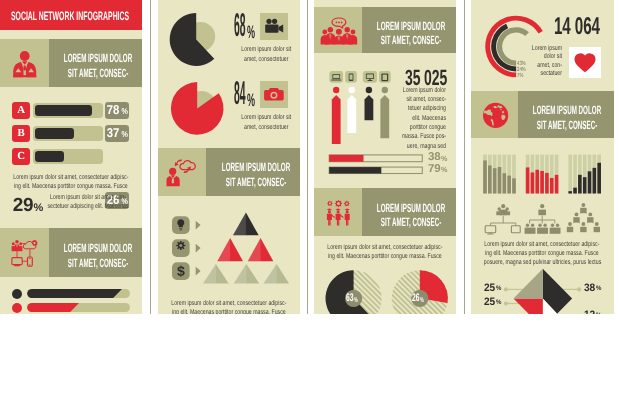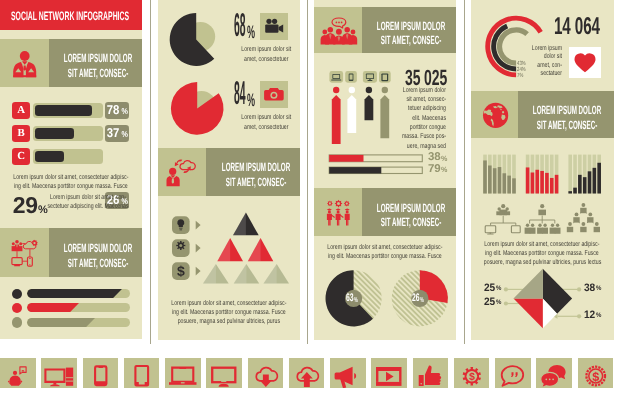--- a/index.html
+++ b/index.html
@@ -1,19 +1,19 @@
 <!DOCTYPE html>
 <html><head>
 <meta charset="utf-8">
 <style>
   html,body{margin:0;padding:0;background:#fff;}
   body{width:619px;height:397px;overflow:hidden;
        font-family:"Liberation Sans",sans-serif;
        -webkit-font-smoothing:antialiased;text-rendering:geometricPrecision;}
-  #stage{position:relative;width:619px;height:388px;background:#fff;overflow:hidden;}
+  #stage{position:relative;width:619px;height:314px;background:#fff;overflow:hidden;}
 
   
   .panel{position:absolute;background:#e9e6c4;}
   .vline{position:absolute;width:1.1px;background:#a8a68d;}
 
   
   .titlebar{position:absolute;background:#e12a33;}
   .titletext{position:absolute;color:#fff;font-weight:bold;white-space:nowrap;
              transform-origin:left center;}
 
@@ -111,21 +111,21 @@
         <span style="font-size:12.8px;display:inline-block;transform:scaleX(0.89);">26</span><span style="font-size:8.5px;display:inline-block;transform:scaleX(0.85);">%</span>
       </div>
     </div>
   </div>
 
   <div class="ptext cond" style="left:-7.35px;top:173.2px;width:155.7px;font-size:7px;line-height:9.3px;text-align:center;transform:scaleX(0.745);white-space:nowrap;">
     <div>Lorem ipsum dolor sit amet, consectetuer adipisc-</div>
     <div>ing elit. Maecenas porttitor congue massa. Fusce</div>
   </div>
   <div class="num" style="left:12.7px;top:197.3px;line-height:17px;">
-    <span style="font-size:23px;">29</span><span style="font-size:11px;">%</span>
+    <span style="font-size:19px;">29</span><span style="font-size:11px;">%</span>
   </div>
   <div class="ptext cond" style="left:31.45px;top:192.5px;width:114.1px;font-size:7px;line-height:9.3px;text-align:center;transform:scaleX(0.745);white-space:nowrap;">
     <div>Lorem ipsum dolor sit amet, con-</div>
     <div>sectetuer adipiscing elit. Maecenas</div>
   </div>
 
   <div>
     <div class="ldot" style="left:12.3px;top:288.6px;width:10.2px;height:10.2px;background:#2f2c2c;"></div>
     <div class="ltrack" style="left:26.9px;top:288.9px;width:103.5px;height:9.2px;">
       <svg width="103.5" height="9.2" viewBox="0 0 103.5 9.2">

